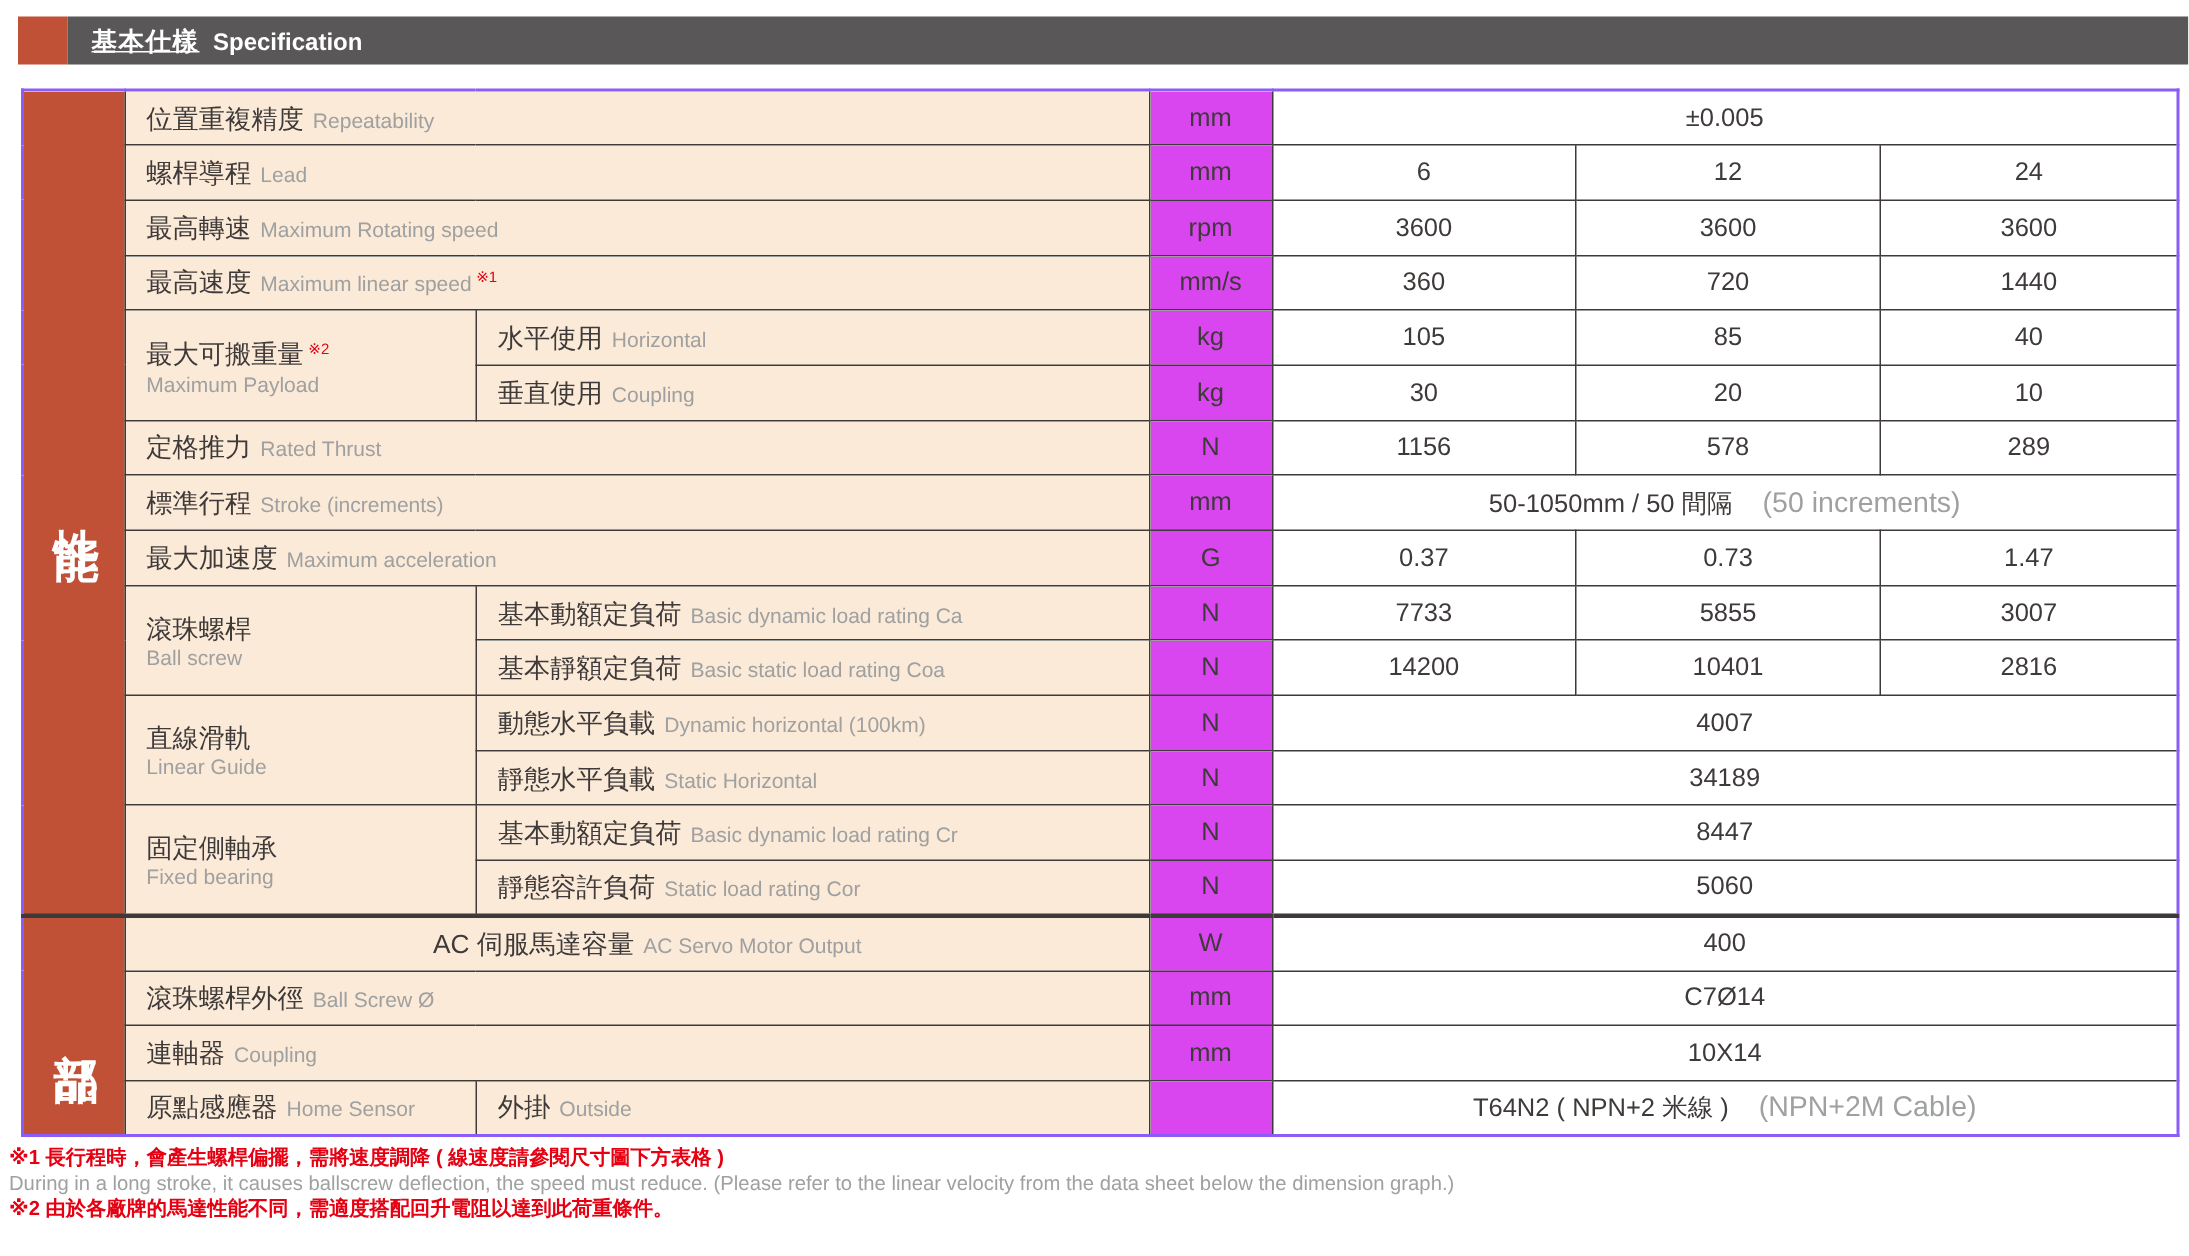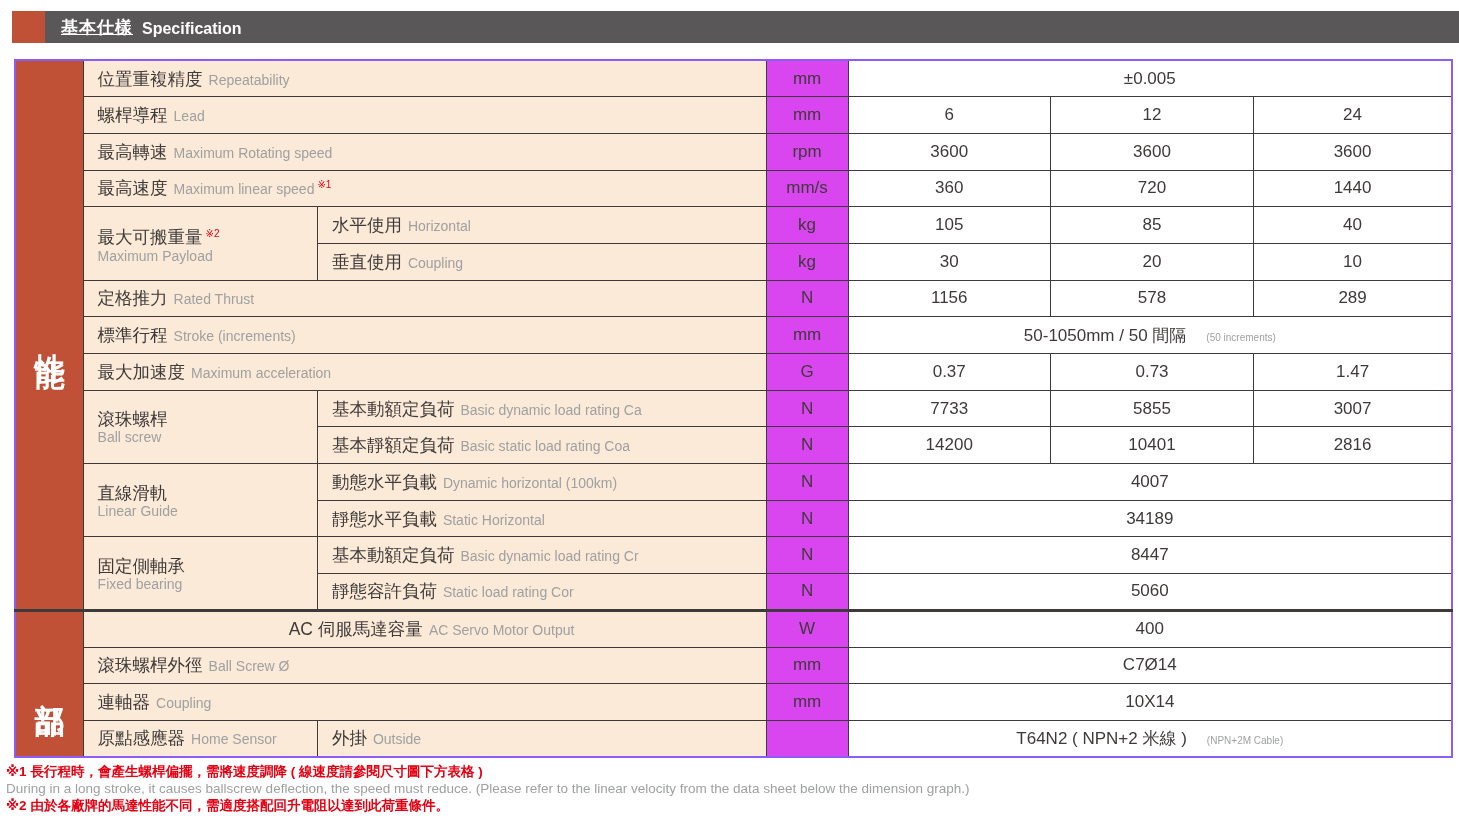--- a/index.html
+++ b/index.html
@@ -21,21 +21,21 @@
   .vlabel { writing-mode:vertical-rl; text-orientation:upright; color:#fff; font-size:30px; font-weight:bold; letter-spacing:5px; margin:0 auto; }
   td.label, td.group, td.sub { background:#fcead8; padding-left:14px; }
   td.unit { background:#d946ef; text-align:center; color:#3e3a39; font-size:17px; }
   td.val { background:#fff; text-align:center; color:#3e3a39; font-size:17px; }
   .zh { color:#3e3a39; font-size:17.5px; font-weight:500; }
   .en { color:#9fa0a0; font-size:14px; margin-left:6px; }
   sup.note { color:#e60012; font-size:10px; margin-left:3px; }
   .g-zh { line-height:18px; margin-top:2px; }
   .g-en { color:#9fa0a0; font-size:14px; line-height:16px; }
   td.group { vertical-align:middle; }
-  .suffix { color:#9fa0a0; font-size:10px; margin-left:20px; }
+  .suffix { color:#9fa0a0; font-size:19px; margin-left:20px; }
   tr.sect td { border-top:3px solid #3e3a39;text-align:center; }
 
   
   .foot { position:absolute; left:6px; top:763px; width:1440px; }
   .fn-zh { color:#e60012; font-size:13.5px; font-weight:bold; line-height:17px; }
   .fn-en { color:#9fa0a0; font-size:13.5px; line-height:17px; }
 </style>
 </head>
 <body>
 

